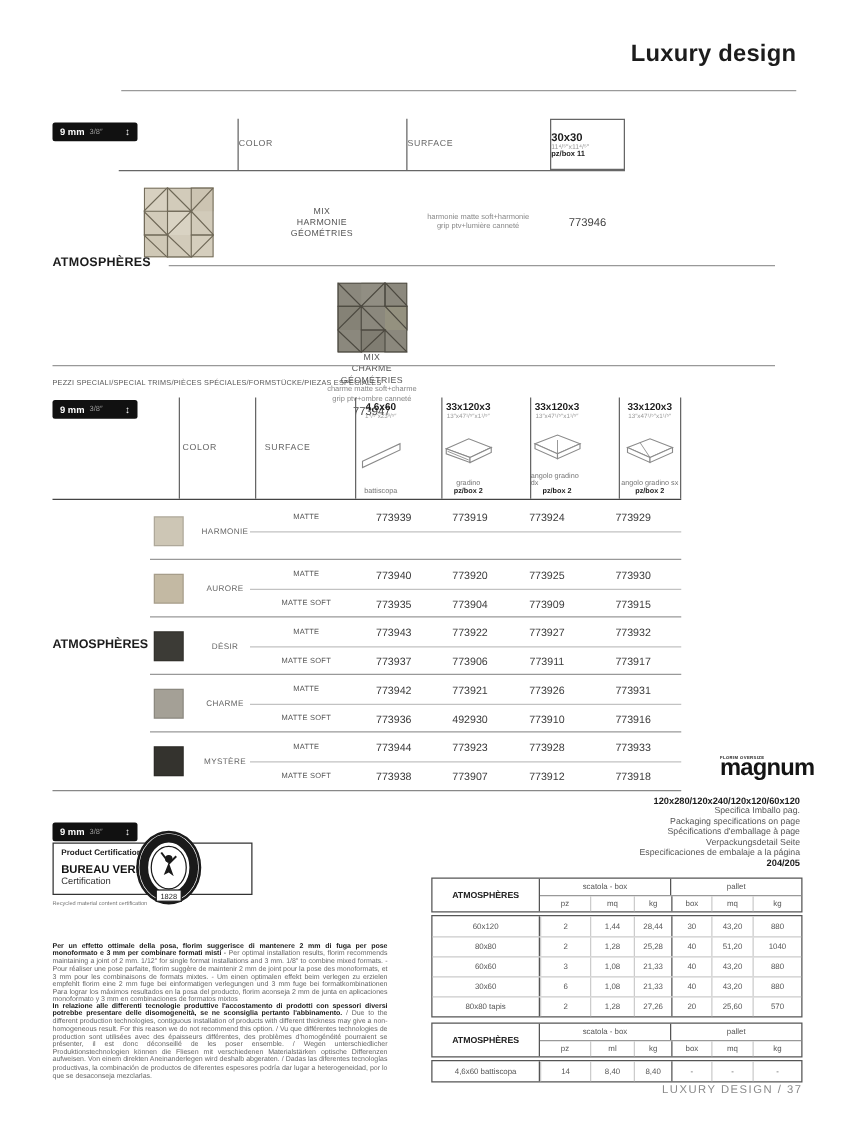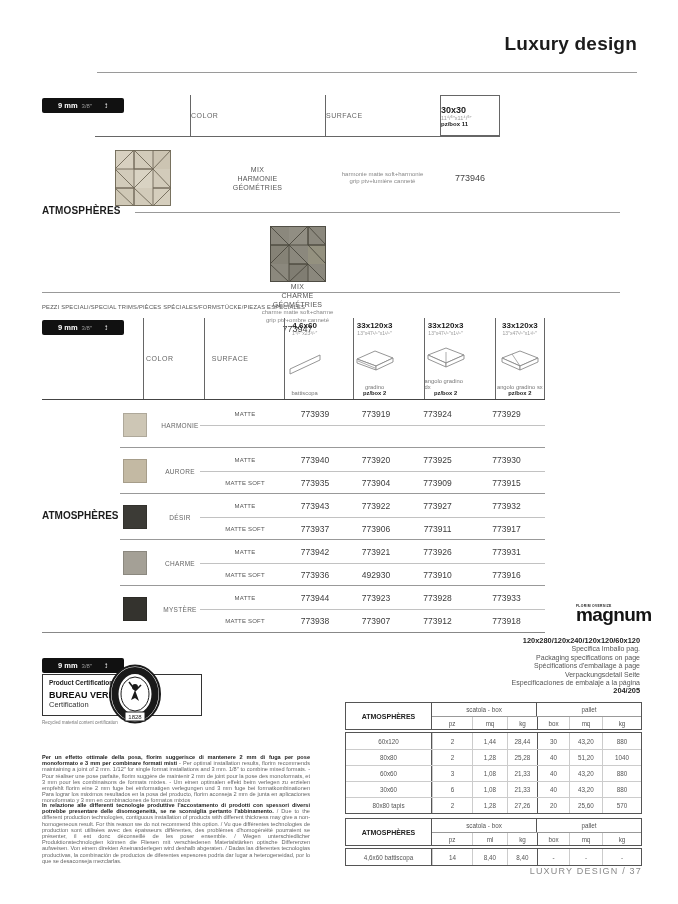--- a/index.html
+++ b/index.html
@@ -5,21 +5,21 @@
   html,body{margin:0;padding:0;background:#fff;}
   body{font-family:"Liberation Sans","DejaVu Sans",sans-serif;-webkit-text-size-adjust:none;}
   .page{position:relative;width:678px;height:904px;background:#fff;overflow:hidden;color:#333;}
   .abs{position:absolute;}
 
   
   .title{top:33px;left:0;width:637px;text-align:right;font-size:19px;font-weight:bold;color:#1c1c1c;letter-spacing:.2px;}
   .title-rule{top:72px;left:97px;width:540px;border-top:1.5px solid #9a9a9a;}
 
   
-  .badge{background:#111;color:#fff;border-radius:2px;height:15px;display:flex;align-items:center;padding:0 16px;gap:4px;width:82px;box-sizing:border-box;}
+  .badge{background:#111;color:#fff;border-radius:2px;height:15px;display:flex;align-items:center;padding:0 6px;gap:4px;width:68px;box-sizing:border-box;}
   .badge .b-mm{font-size:7.5px;font-weight:bold;}
   .badge .b-in{font-size:6px;color:#9a9a9a;}
   .badge .b-arrow{margin-left:auto;font-size:8px;line-height:8px;color:#fff;}
 
   
   .t1-head{top:95px;left:95px;width:405px;height:42px;display:flex;border-bottom:1px solid #666;box-sizing:border-box;}
   .t1-head .hc{box-sizing:border-box;height:100%;display:flex;flex-direction:column;align-items:flex-start;justify-content:center;}
   .t1-c1{width:95px;}
   .t1-c2{width:135px;border-left:1px solid #666;}
   .t1-c3{width:115px;border-left:1px solid #666;}

